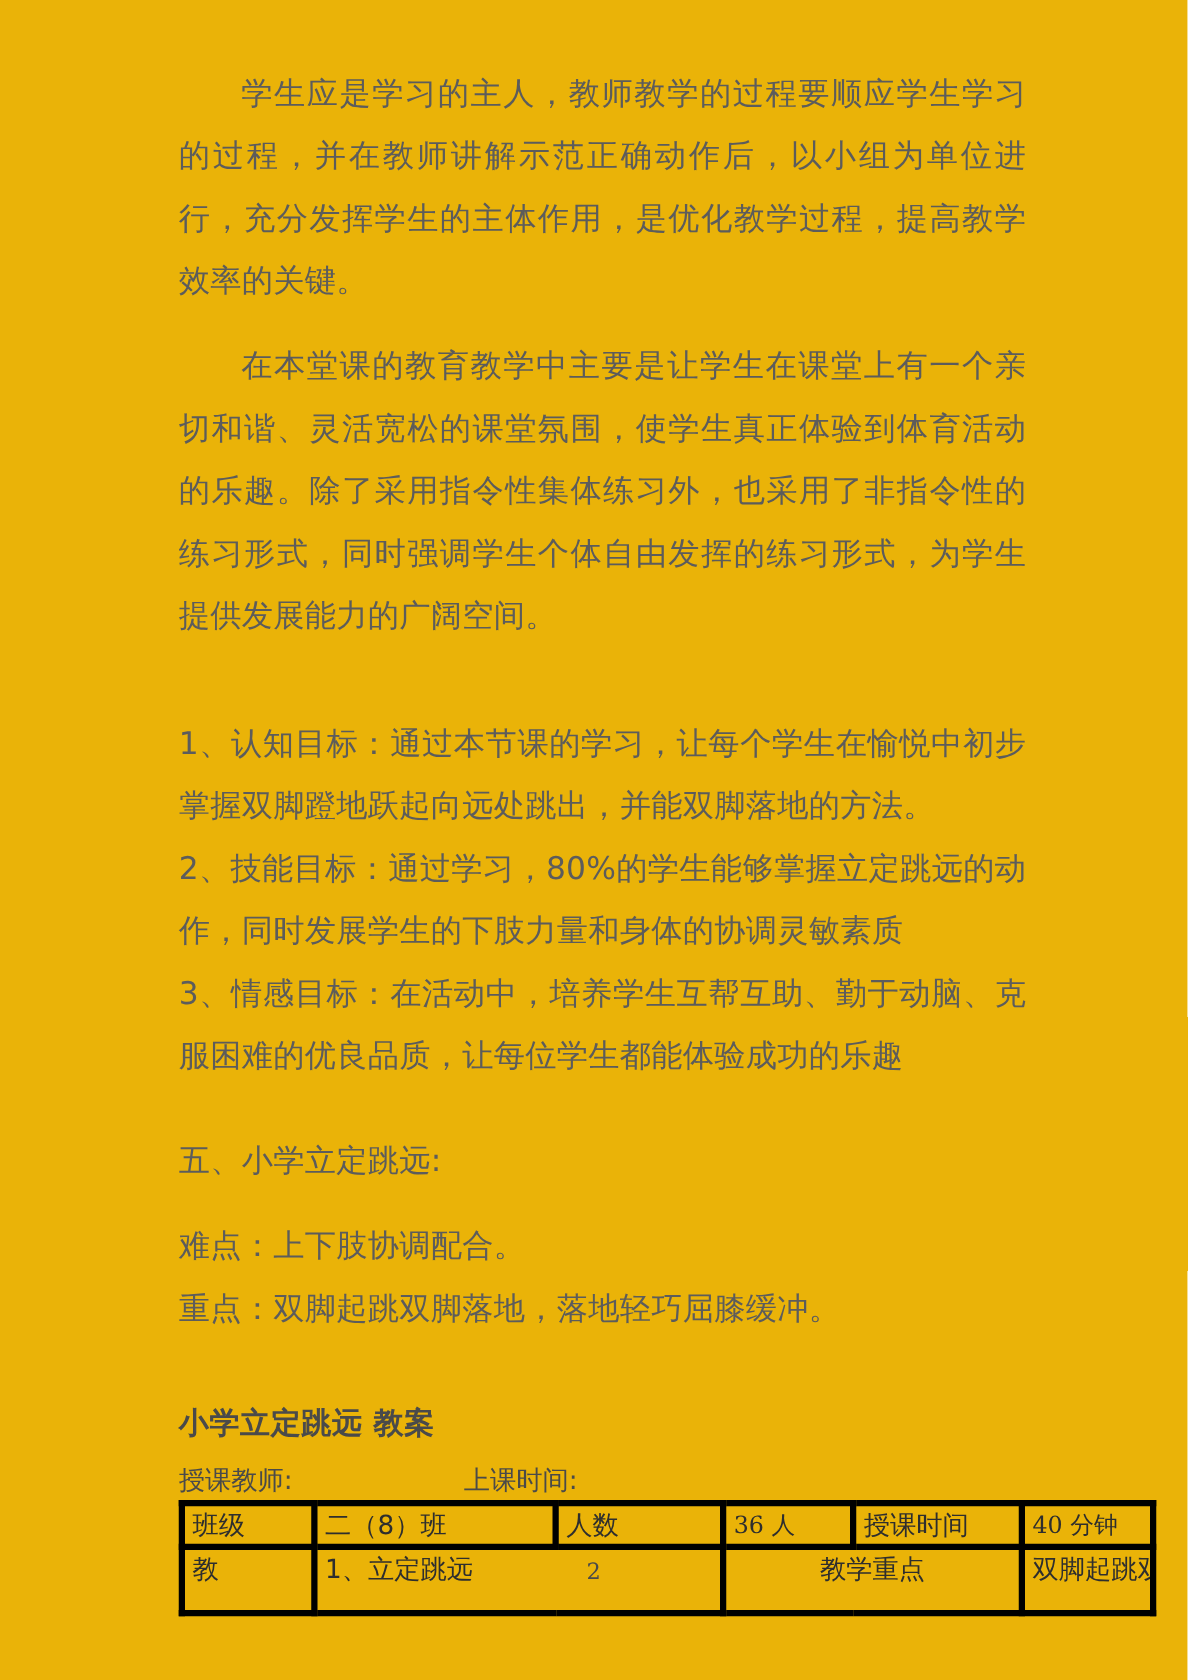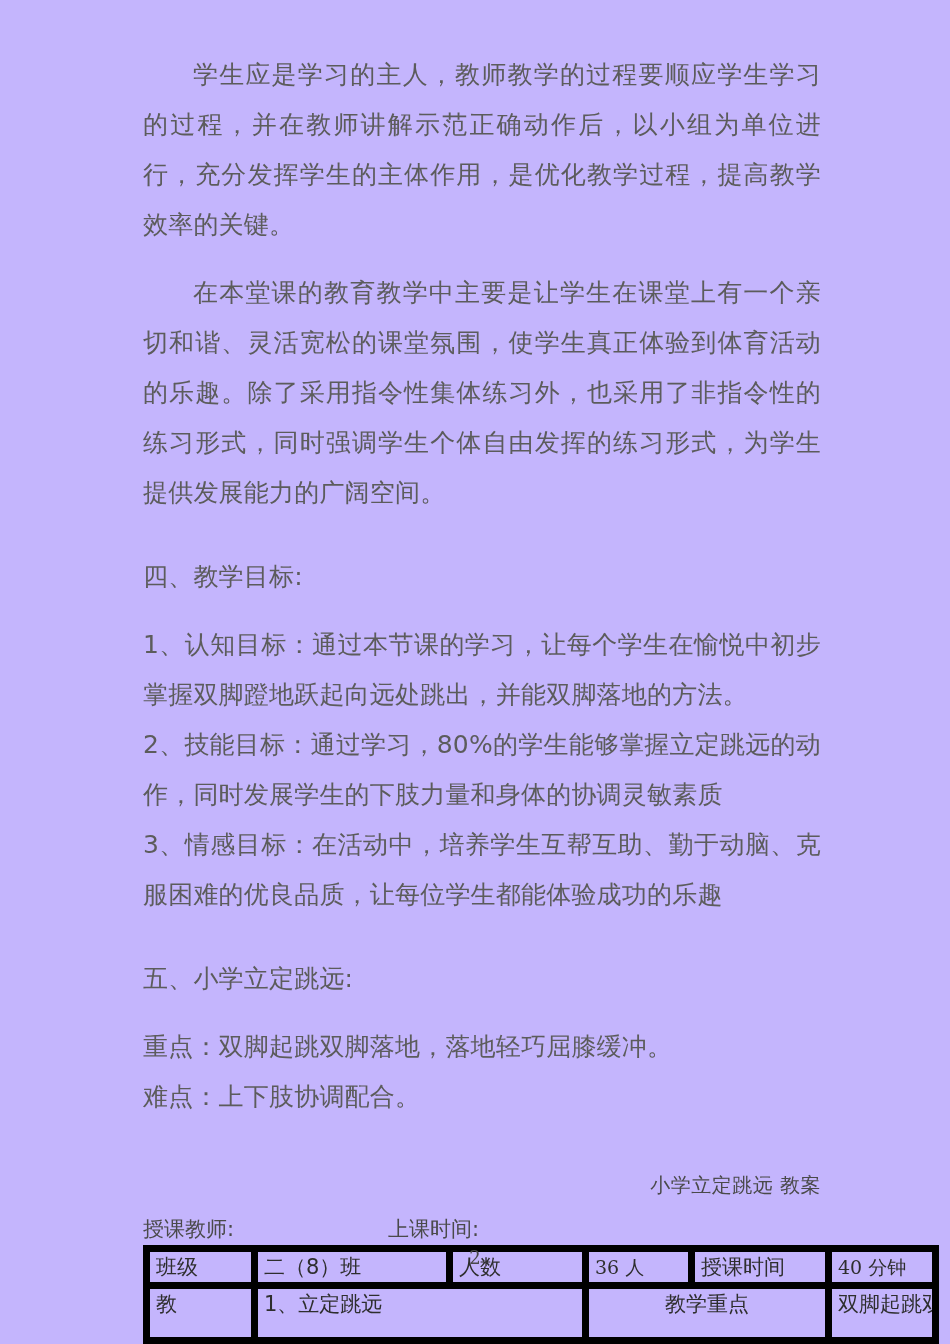--- a/index.html
+++ b/index.html
@@ -4,21 +4,21 @@
 <style>
   html, body {
     margin: 0;
     padding: 0;
     background: #ffffff;
   }
   .page {
     position: relative;
     width: 950px;
     height: 1344px;
-    background: #c4b5fd;
+    background: #eab308;
     overflow: hidden;
     font-family: "DejaVu Sans", "Liberation Sans", sans-serif;
     color: #595959;
   }
   .content {
     position: absolute;
     left: 143px;
     top: 0;
     width: 678px;
   }
@@ -35,53 +35,53 @@
   .para.indent {
     text-indent: 50px;
   }
   .gap-lg { height: 50px; }
   .gap-md { height: 34px; }
   .gap-sm { height: 18px; }
 
   
   .doc-title {
     margin: 0;
-    text-align: right;
-    font-size: 20px;
-    font-weight: normal;
+    text-align: left;
+    font-size: 24px;
+    font-weight: bold;
     color: #4a4a4a;
     letter-spacing: 0.5px;
   }
   .meta-row {
     position: relative;
     height: 30px;
     font-size: 21px;
     color: #4a4a4a;
   }
   .meta-teacher {
     position: absolute;
     left: 0;
     top: 0;
   }
   .meta-time {
     position: absolute;
-    left: 245px;
+    left: 228px;
     top: 0;
   }
 
   
   table.plan {
     border-collapse: collapse;
     width: 679px;
     table-layout: fixed;
     font-size: 21px;
     color: #2e2e2e;
   }
   table.plan td {
-    border: 7px solid #000000;
+    border: 5px solid #000000;
     padding: 1px 6px;
     vertical-align: top;
     line-height: 28px;
     white-space: nowrap;
     overflow: hidden;
   }
   td.num {
     font-family: "DejaVu Serif", "Liberation Serif", serif;
     font-size: 19px;
   }
@@ -119,39 +119,38 @@
     <div class="gap-lg"></div>
 
     <p class="para indent">学生应是学习的主人，教师教学的过程要顺应学生学习的过程，并在教师讲解示范正确动作后，以小组为单位进行，充分发挥学生的主体作用，是优化教学过程，提高教学效率的关键。</p>
 
     <div class="gap-sm"></div>
 
     <p class="para indent">在本堂课的教育教学中主要是让学生在课堂上有一个亲切和谐、灵活宽松的课堂氛围，使学生真正体验到体育活动的乐趣。除了采用指令性集体练习外，也采用了非指令性的练习形式，同时强调学生个体自由发挥的练习形式，为学生提供发展能力的广阔空间。</p>
 
     <div class="gap-md"></div>
 
-    <p class="para">四、教学目标:</p>
 
     <div class="gap-sm"></div>
 
     <p class="para">1、认知目标：通过本节课的学习，让每个学生在愉悦中初步掌握双脚蹬地跃起向远处跳出，并能双脚落地的方法。</p>
 
     <p class="para">2、技能目标：通过学习，80%的学生能够掌握立定跳远的动作，同时发展学生的下肢力量和身体的协调灵敏素质</p>
 
     <p class="para">3、情感目标：在活动中，培养学生互帮互助、勤于动脑、克服困难的优良品质，让每位学生都能体验成功的乐趣</p>
 
     <div class="gap-md"></div>
 
     <p class="para">五、小学立定跳远:</p>
 
     <div class="gap-sm"></div>
 
+    <p class="para">难点：上下肢协调配合。</p>
+
     <p class="para">重点：双脚起跳双脚落地，落地轻巧屈膝缓冲。</p>
-
-    <p class="para">难点：上下肢协调配合。</p>
 
     <div class="gap-lg"></div>
 
     <h1 class="doc-title">小学立定跳远 教案</h1>
 
     <div style="height:16px"></div>
 
     <div class="meta-row">
       <span class="meta-teacher">授课教师:</span>
       <span class="meta-time">上课时间:</span>

